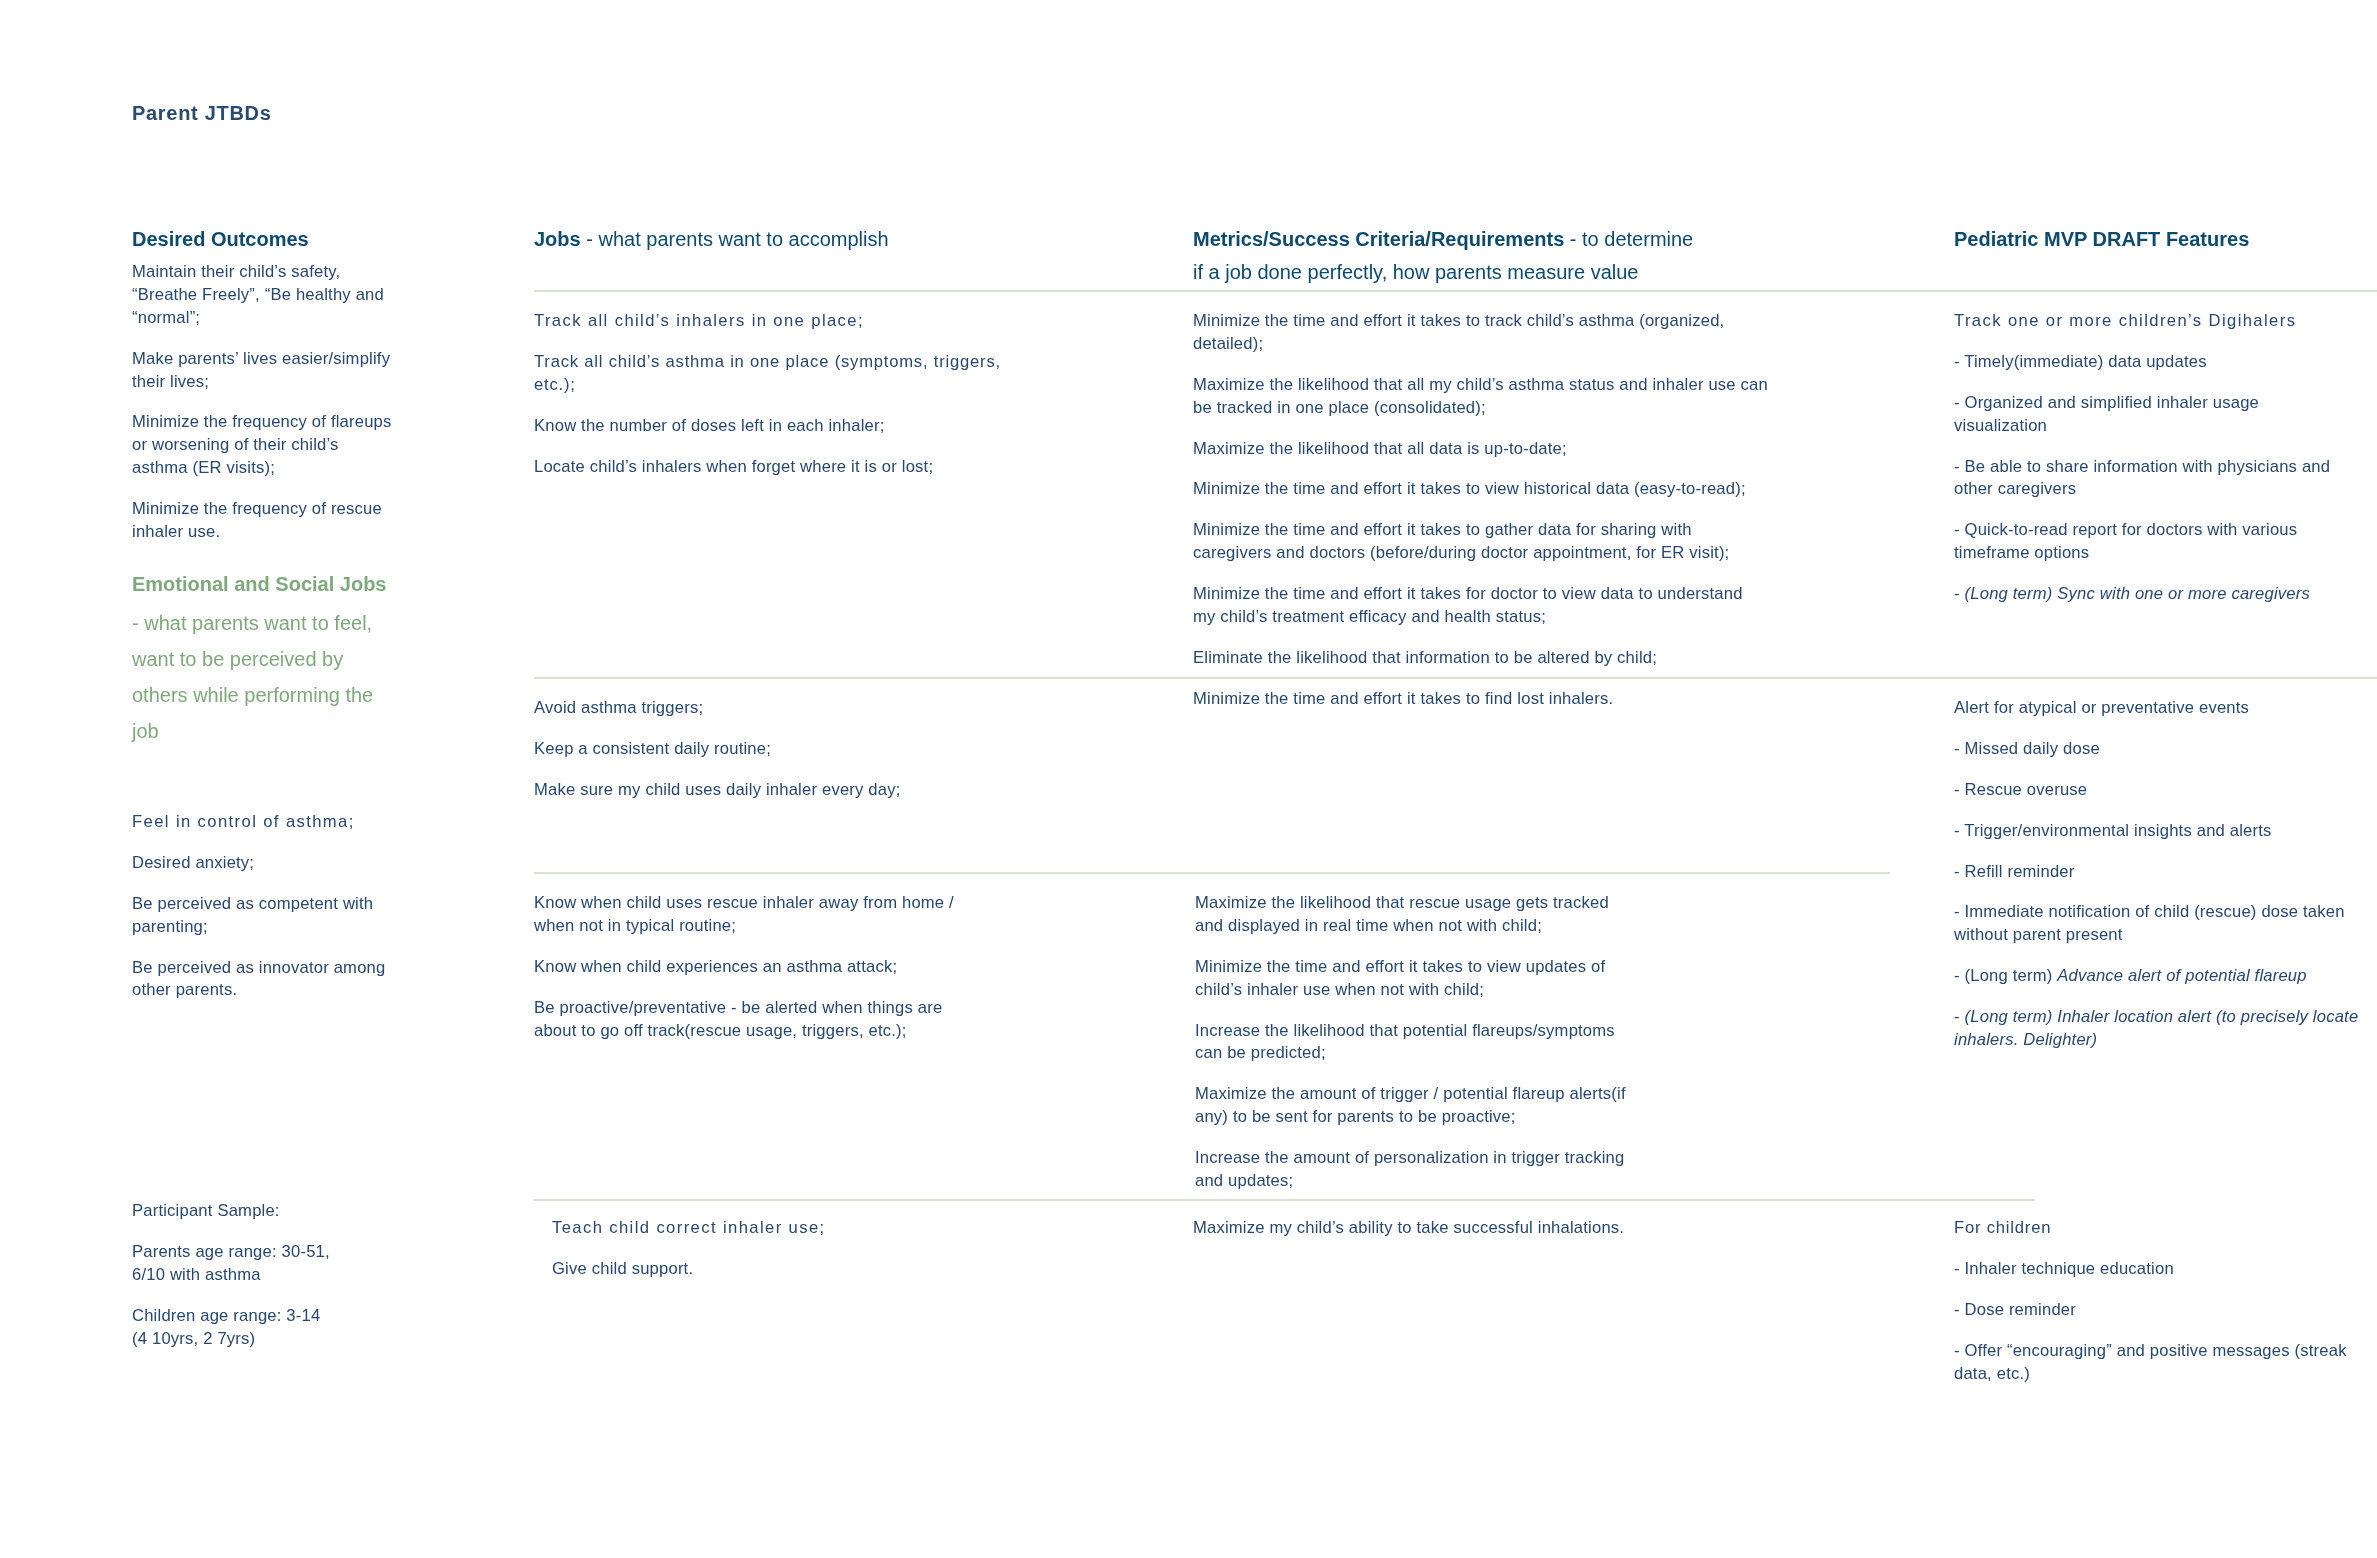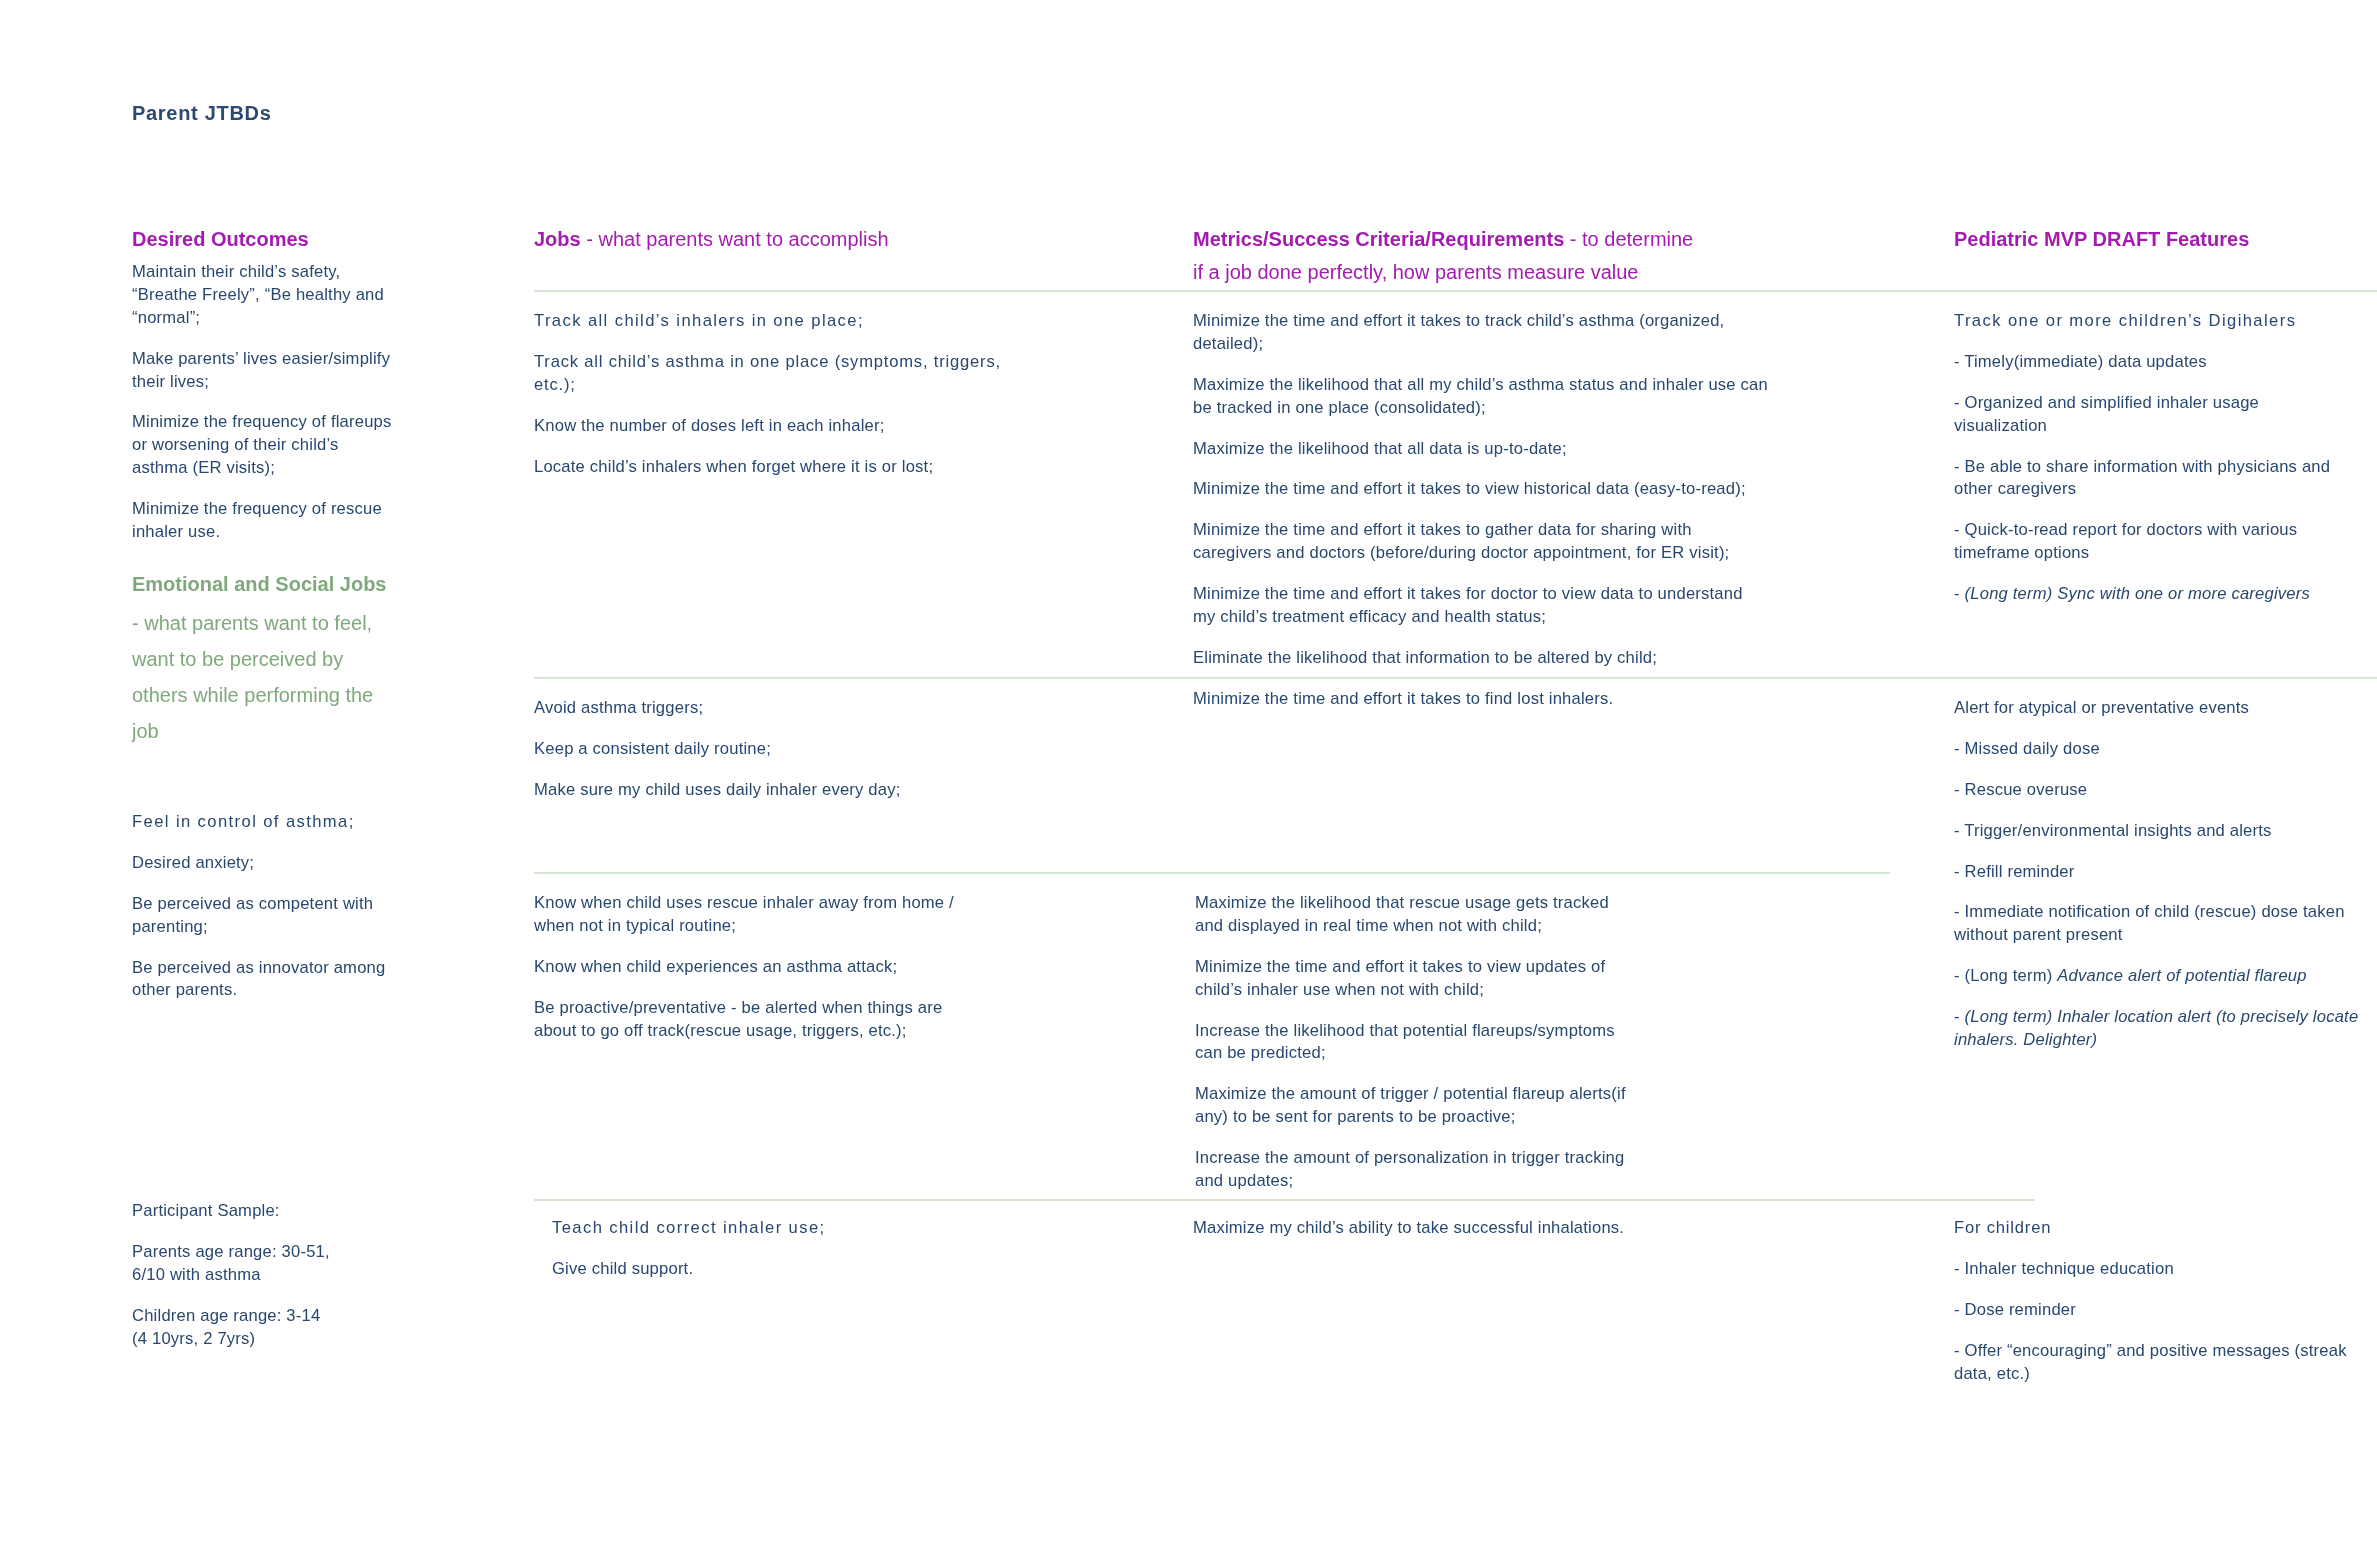--- a/index.html
+++ b/index.html
@@ -1,20 +1,20 @@
 <!DOCTYPE html>
 <html style="font-size:7.6px"><head>
 <meta charset="utf-8">
 <style>
   html,body{margin:0;padding:0;background:#ffffff;}
   .page{position:relative;width:3681px;height:1559px;background:#ffffff;overflow:hidden;
         font-family:"Liberation Sans",sans-serif;}
   .page-title{position:absolute;left:132px;top:102px;font-size:20px;font-weight:700;
         color:#2b4a70;letter-spacing:0.7px;}
-  .colhead{position:absolute;font-size:20px;line-height:1.62;color:#a21caf;white-space:pre-line;}
+  .colhead{position:absolute;font-size:20px;line-height:1.62;color:#0c4a6e;white-space:pre-line;}
   .colhead .hb{font-weight:700;}
   .cell{position:absolute;}
   .item{font-size:16.6px;line-height:1.38;color:#28476f;margin:0 0 18px 0;
         white-space:pre-line;letter-spacing:0.2px;}
   .sp1{letter-spacing:0.8px;}
   .sp2{letter-spacing:1.4px;}
   .it{font-style:italic;}
   .sec-head{font-size:20px;font-weight:700;color:#7fa97c;margin:0 0 8.6px 0;}
   .sec-desc{font-size:20px;line-height:1.8;color:#7fa97c;white-space:pre-line;margin:0;}
   .divider{position:absolute;height:2.4px;background:#d8e4d2;}

